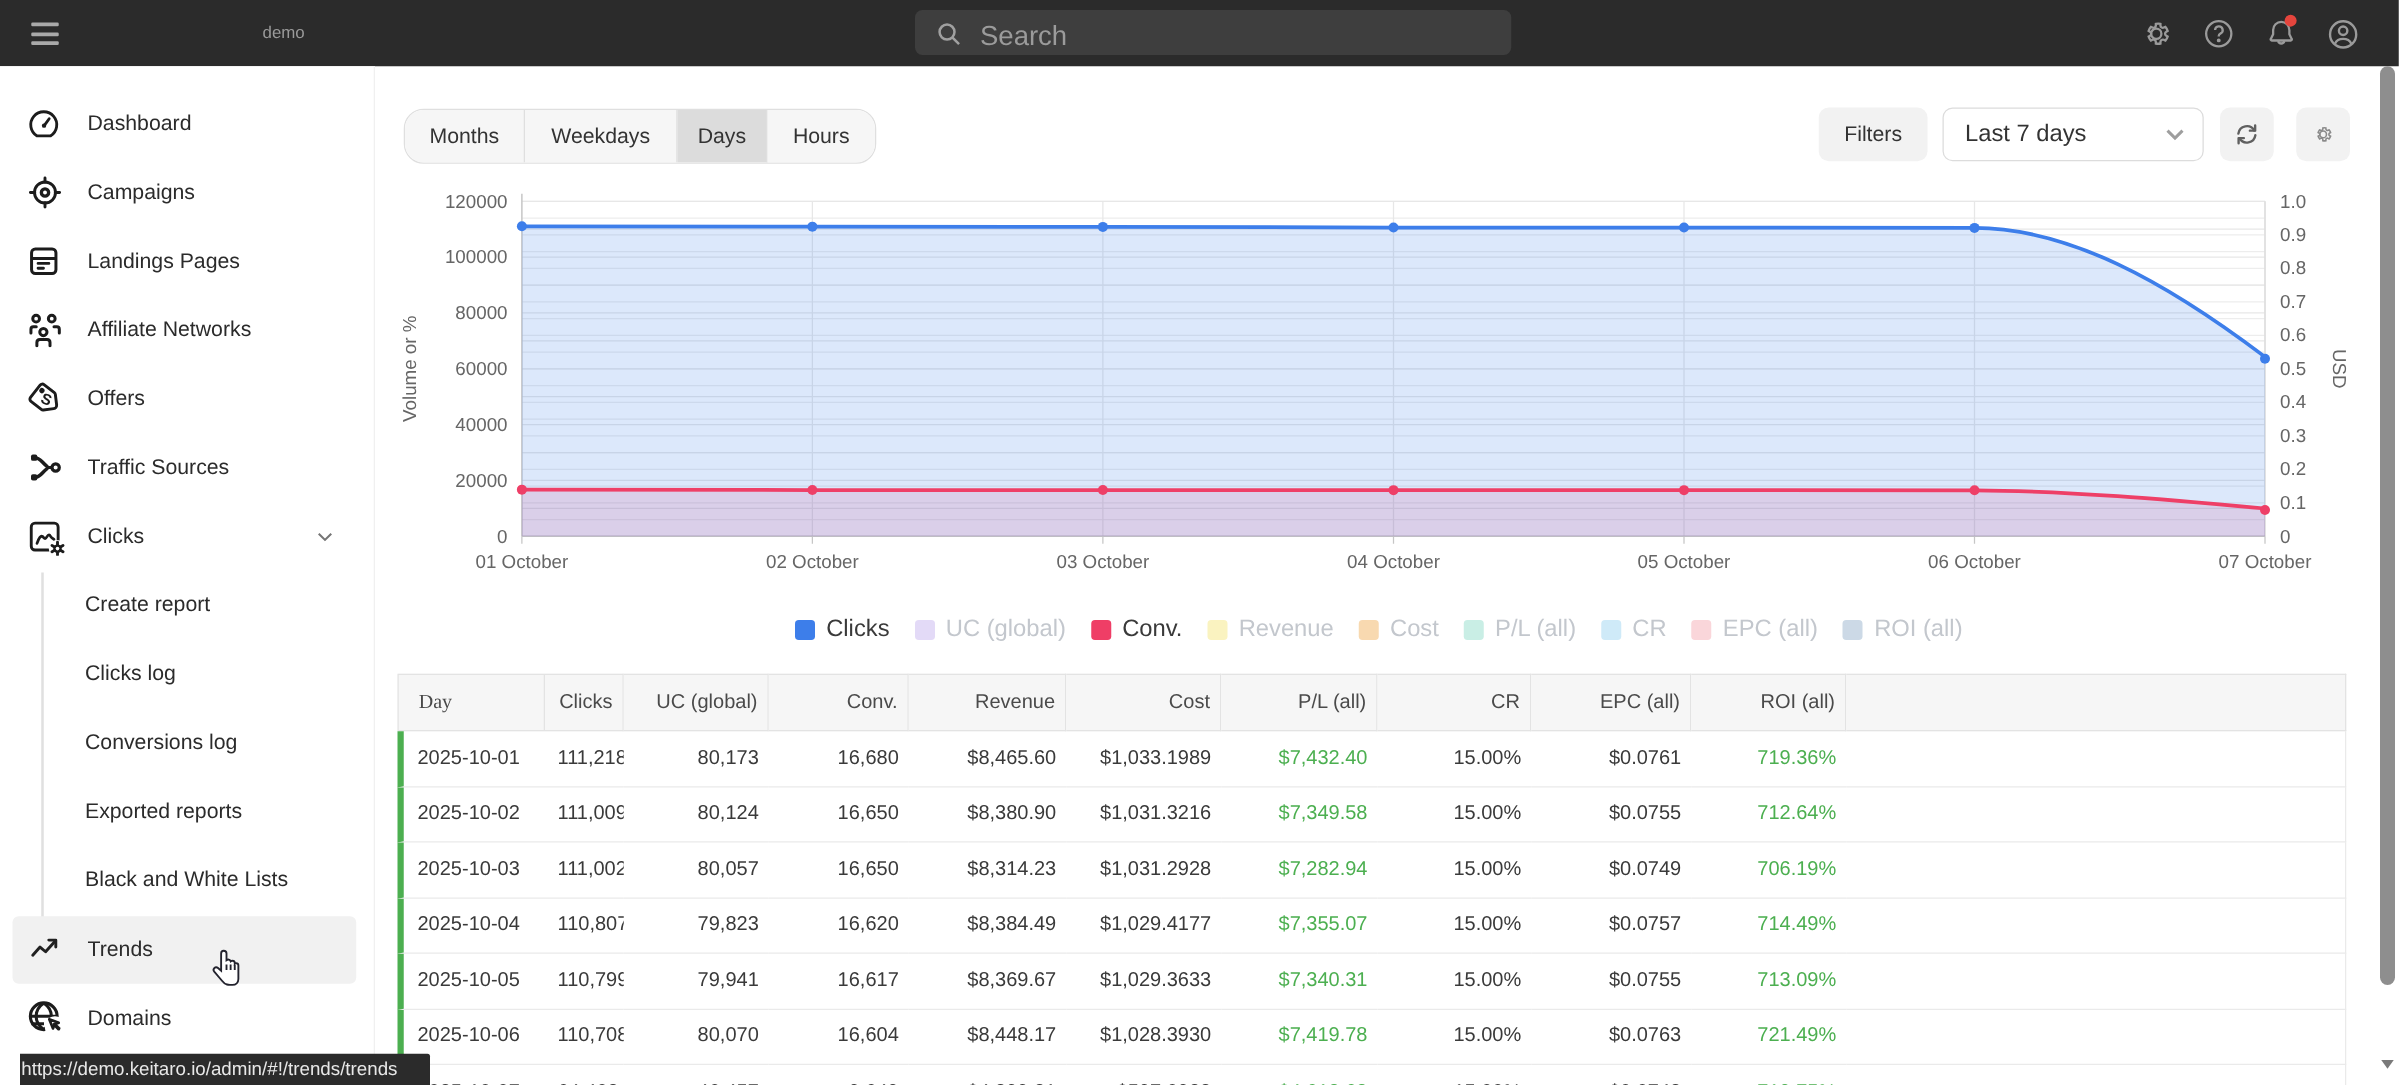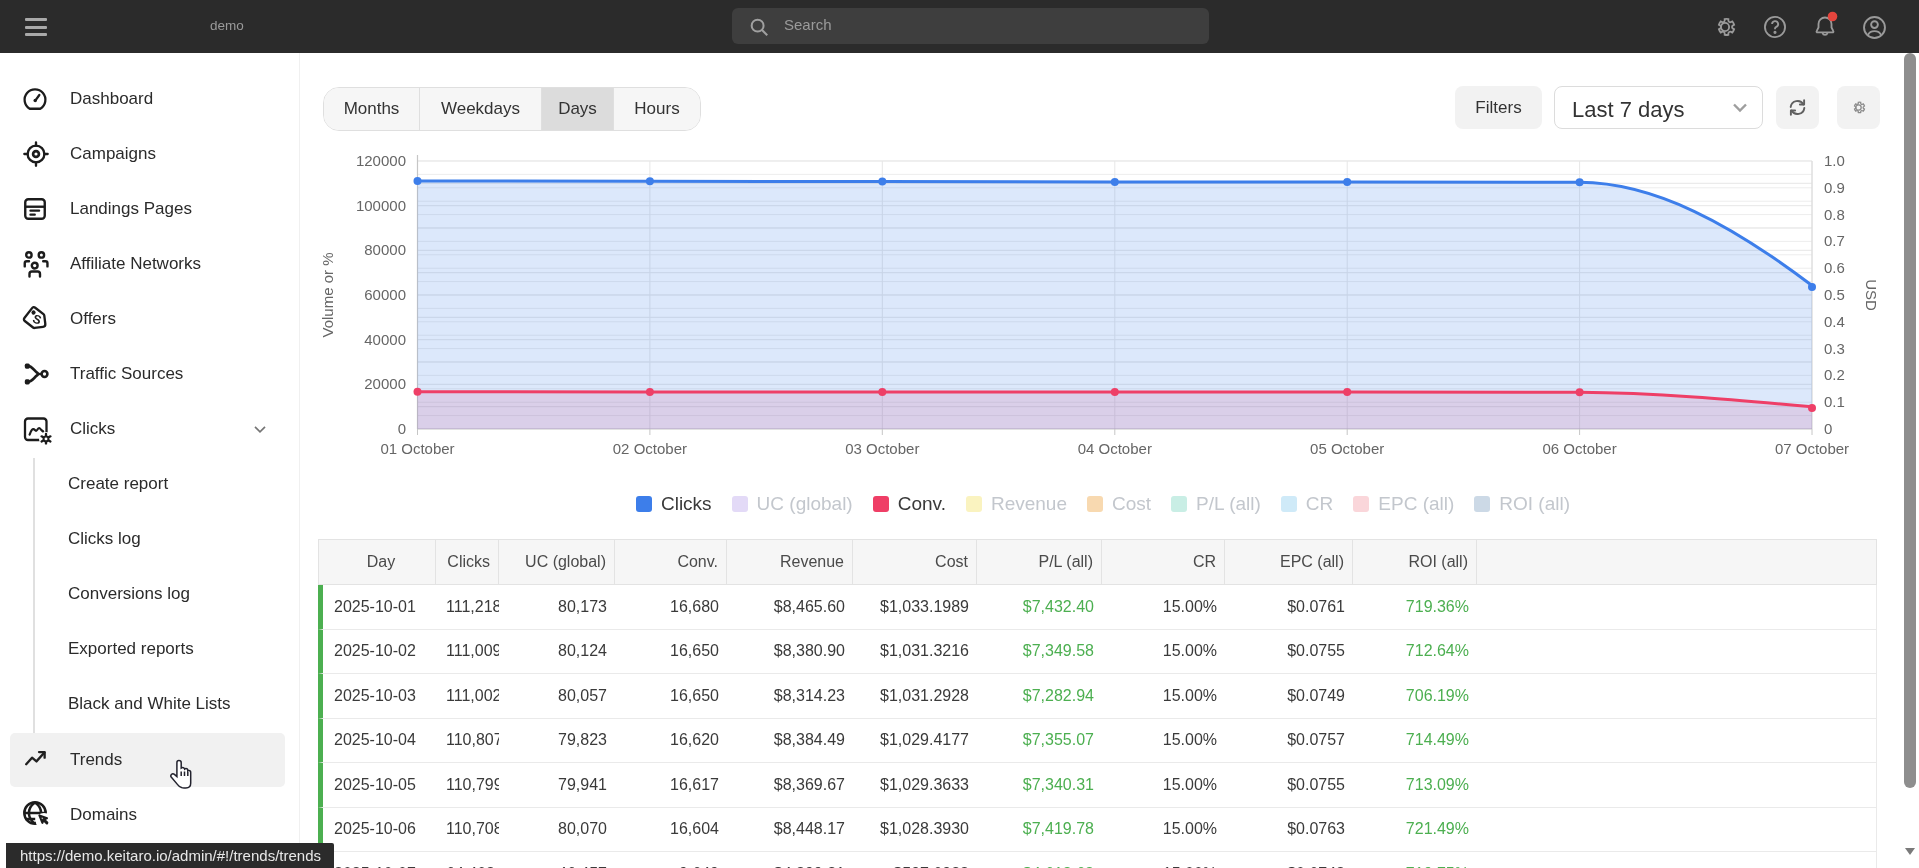--- a/index.html
+++ b/index.html
@@ -5,53 +5,53 @@
   * { margin:0; padding:0; box-sizing:border-box; }
   html,body { width:1919px; height:868px; overflow:hidden; background:#fff;
     font-family:"Liberation Sans", sans-serif; }
   
   #navbar { position:absolute; left:0; top:0; width:1919px; height:53px; background:#2b2b2b; }
   #burger { position:absolute; left:25px; top:18px; width:22px; height:19px; }
   #burger div { height:3px; background:#a9a9a9; border-radius:1px; margin-bottom:4.7px; }
   #logo { position:absolute; left:68px; top:7px; font-size:36px; font-weight:bold; color:#4ab455; letter-spacing:1.2px;margin-top:43px; }
   #demo { position:absolute; left:210px; top:18px; font-size:13.5px; color:#9a9a9a; }
   #search { position:absolute; left:732px; top:8px; width:477px; height:36px; background:#3e3e3e; border-radius:6px; }
-  #search span { position:absolute; left:52px; top:8px; font-size:15px; color:#9b9b9b; }
+  #search span { position:absolute; left:52px; top:8px; font-size:22px; color:#9b9b9b; }
   
   #sidebar { position:absolute; left:0; top:53px; width:300px; height:815px; background:#fff; border-right:1px solid #f0f0f0; }
   .sitem { position:absolute; left:0; width:300px; height:55px; }
   .sitem .txt { position:absolute; left:70px; top:50%; transform:translateY(-50%); font-size:17px; color:#2b2b2b; }
   .sitem svg { position:absolute; left:22px; top:50%; transform:translateY(-50%); }
   .subline { position:absolute; left:33px; top:405px; width:2px; height:278px; background:#e0e0e0; }
   #trhl { position:absolute; left:10px; top:680px; width:275px; height:54px; background:#f1f1f1; border-radius:5px; }
   
   .tabgroup { position:absolute; left:323px; top:87px; height:44px; border:1px solid #dfdfdf; border-radius:16px; overflow:hidden; display:flex; }
   .tab { height:100%; display:flex; align-items:center; justify-content:center; font-size:17px; color:#333; background:#f6f6f6; border-right:1px solid #dfdfdf; }
   .tab:last-child { border-right:none; }
   .tab.sel { background:#dcdcdc; }
   .btn { position:absolute; top:86px; height:43px; background:#f2f2f2; border-radius:8px; display:flex; align-items:center; justify-content:center; font-size:17px; color:#333; }
-  #selectbox { position:absolute; left:1554px; top:86px; width:209px; height:43px; background:#fff; border:1px solid #dcdcdc; border-radius:8px; font-size:22px; color:#333; }
+  #selectbox { position:absolute; left:1554px; top:86px; width:209px; height:43px; background:#fff; border:1px solid #dcdcdc; border-radius:8px; font-size:19px; color:#333; }
   
   #legend { position:absolute; left:323px; top:493px; width:1560px; display:flex; justify-content:center; align-items:center; font-size:19px; }
   .litem { display:flex; align-items:center; margin:0 10px; }
   .lsq { width:16px; height:16px; border-radius:3px; margin-right:9px; }
   .lon { color:#3a3a3a; }
   .loff { color:#c3c7cd; }
   
   #tablewrap { position:absolute; left:318px; top:539px; width:1559px; }
   table { border-collapse:separate; border-spacing:0; table-layout:fixed; width:1559px; font-size:16px; }
   th { background:#f6f6f6; font-weight:normal; color:#4a4a4a; border-top:1px solid #e3e3e3; border-right:1px solid #e3e3e3; border-bottom:1px solid #e3e3e3; height:46px; text-align:right; padding-right:8px; white-space:nowrap; }
-  th.day { text-align:center; padding-left:16px; border-left:1px solid #e3e3e3; }
+  th.day { text-align:left; padding-left:16px; border-left:1px solid #e3e3e3;font-family:Liberation Serif, serif; }
   td { border-bottom:1px solid #eaeaea; height:44.5px; text-align:right; padding-right:8px; white-space:nowrap; overflow:hidden; color:#3a3a3a; }
   td.day { text-align:left; padding-left:11px; border-left:5px solid #4caf50; }
   td.clip { text-align:left; padding-left:10px; padding-right:0; }
   td.grn { color:#4caf50; }
   td.fill { border-right:1px solid #eaeaea; }
   
-  #statusbar { position:absolute; left:6px; top:843px; width:328px; height:25px; background:#2b2b2b; color:#e8e8e8; font-size:15px; line-height:25px; padding-left:14px; border-top-right-radius:2px; }
+  #statusbar { position:absolute; left:16px; top:843px; width:328px; height:25px; background:#2b2b2b; color:#e8e8e8; font-size:15px; line-height:25px; padding-left:1px; border-top-right-radius:2px; }
   #scrollthumb { position:absolute; left:1904px; top:53px; width:12px; height:735px; background:#8e8e8e; border-radius:6px; }
   #scrollarrow { position:absolute; left:1905px; top:848px; width:0; height:0; border-left:5px solid transparent; border-right:5px solid transparent; border-top:7px solid #7a7a7a; }
 </style>
 </head>
 <body>
 
 <div id="navbar">
   <div id="burger">
       <div></div>
       <div></div>

